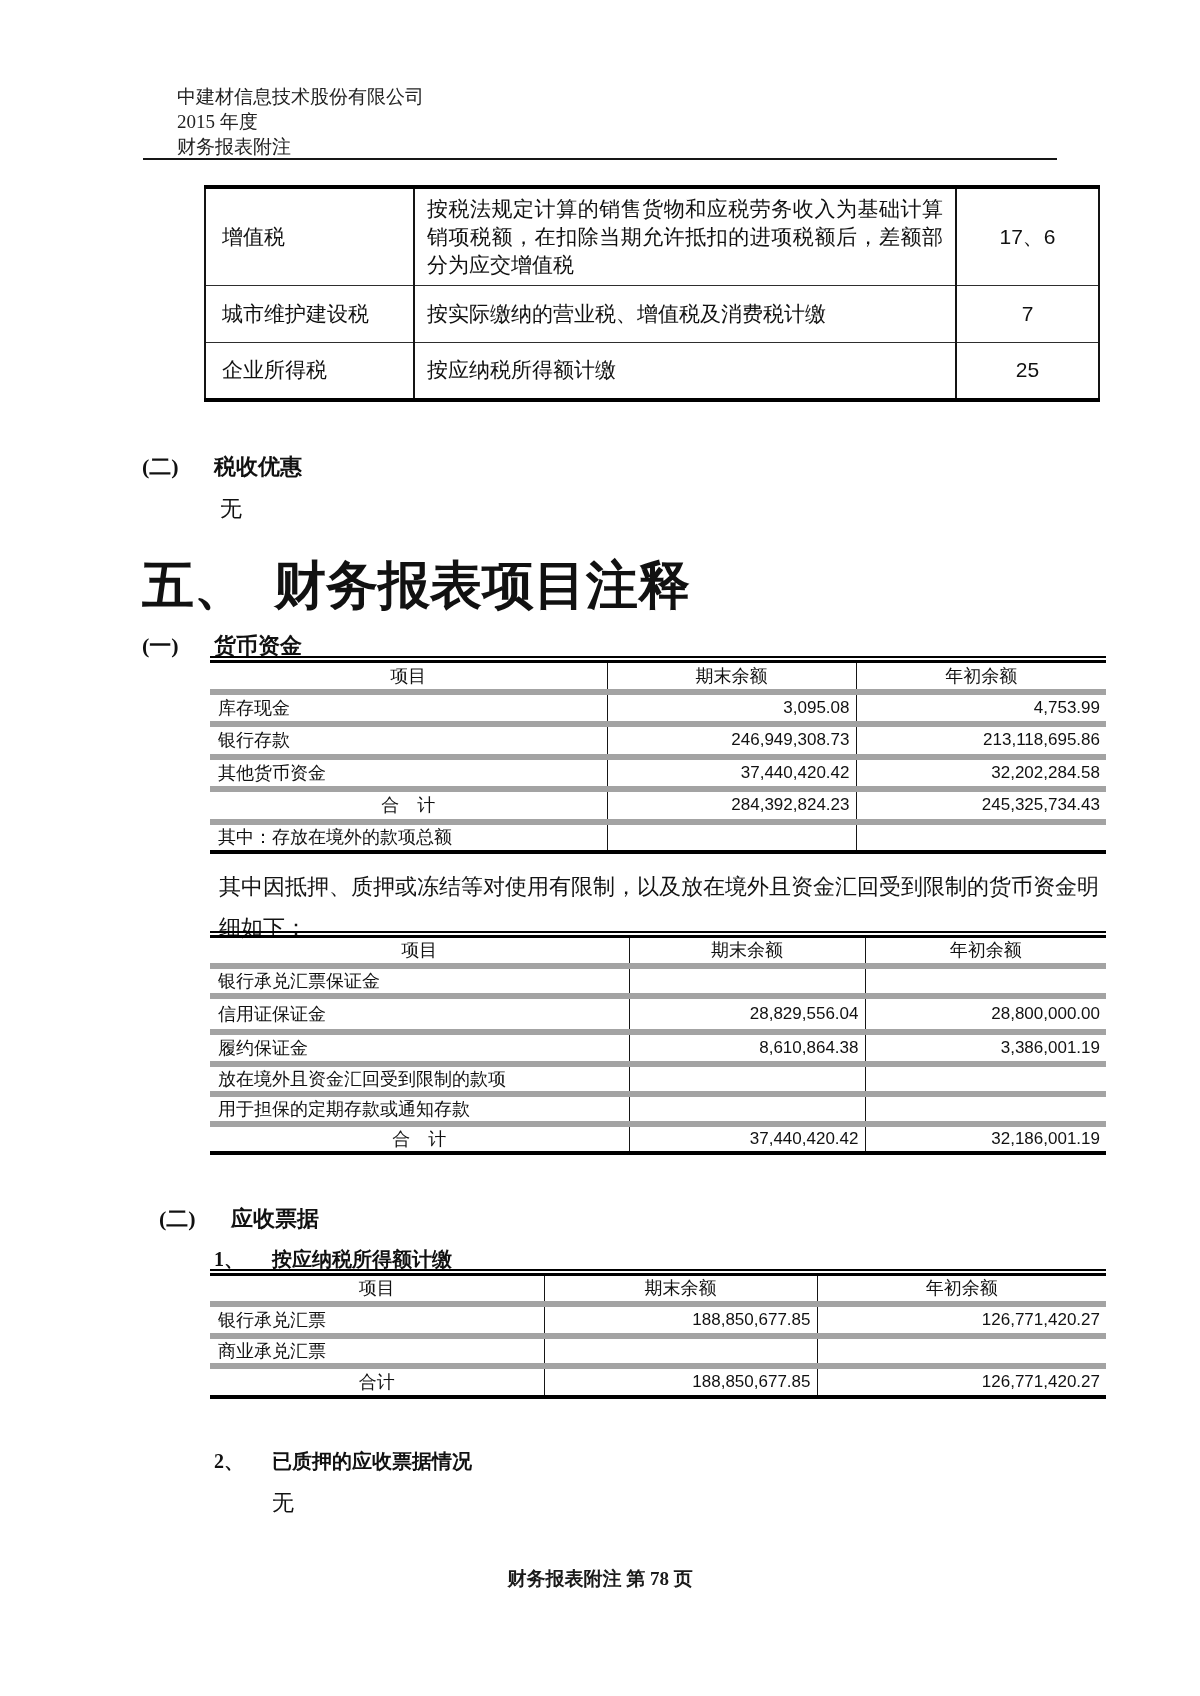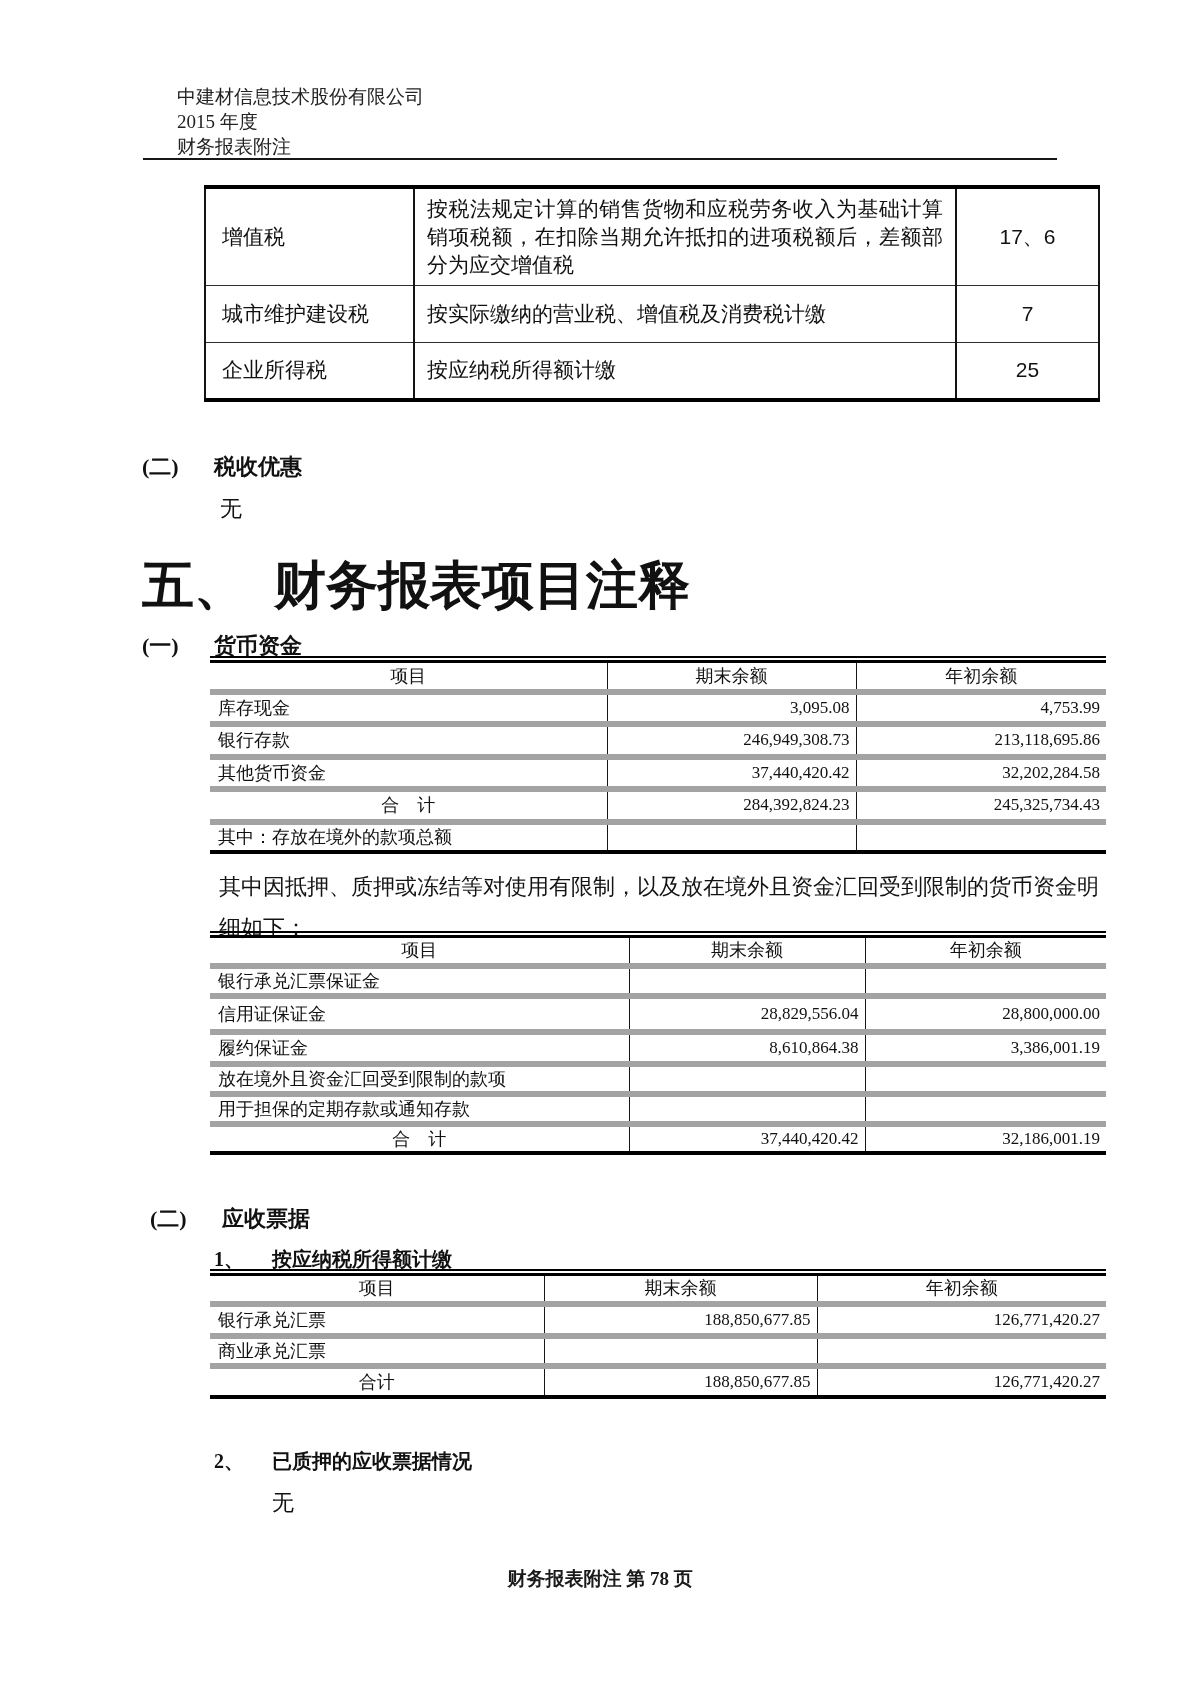--- a/index.html
+++ b/index.html
@@ -41,21 +41,21 @@
   
   .twrap { border-top: 2px solid #000; width: 896px; }
   .fin { width: 896px; margin-top: 2px; border-top: 3px solid #000; border-bottom: 4px solid #000; }
   .fin td { vertical-align: middle; border-left: 1px solid #161616; }
   .fin td:first-child { border-left: none; font-family: Liberation Serif, serif; }
   .fin tr + tr td { border-top: 6px solid #a3a3a3; }
   .fin tr.hdr td { border-bottom: 2px solid #222; }
   .hcell { text-align: center; font-size: 18px; }
   .item { font-size: 18px; padding-left: 8px; }
   .total { font-size: 18px; text-align: center; }
-  .num { font-family: Liberation Serif, serif; font-size: 17px; text-align: right; padding-right: 6px; }
+  .num { font-family: Liberation Sans, sans-serif; font-size: 17px; text-align: right; padding-right: 6px; }
 
   .note-para { font-size: 22px; line-height: 41px; width: 890px; color: #131313; }
 
   .footer { left: 0; top: 1566px; width: 1200px; text-align: center; font-size: 19px; font-weight: 600; color: #1a1a1a; }
 </style>
 </head>
 <body>
 
 <div class="page">
 
@@ -191,21 +191,21 @@
       </tr>
       <tr style="height:27px">
         <td class="total">合　计</td>
         <td class="num">37,440,420.42</td>
         <td class="num">32,186,001.19</td>
       </tr>
     </tbody>
       </table>
   </div>
 
-  <div class="abs sec" style="left:150px; top:1204px;">
+  <div class="abs sec" style="left:159px; top:1204px;">
     <span class="lbl">(二)</span><span>应收票据</span>
   </div>
 
   <div class="abs sub-sec" style="left:214px; top:1246px;">
     <span class="lbl">1、</span><span>按应纳税所得额计缴</span>
   </div>
 
   <div class="abs twrap" style="left:210px; top:1269px;">
     <table class="fin">
       <colgroup>

